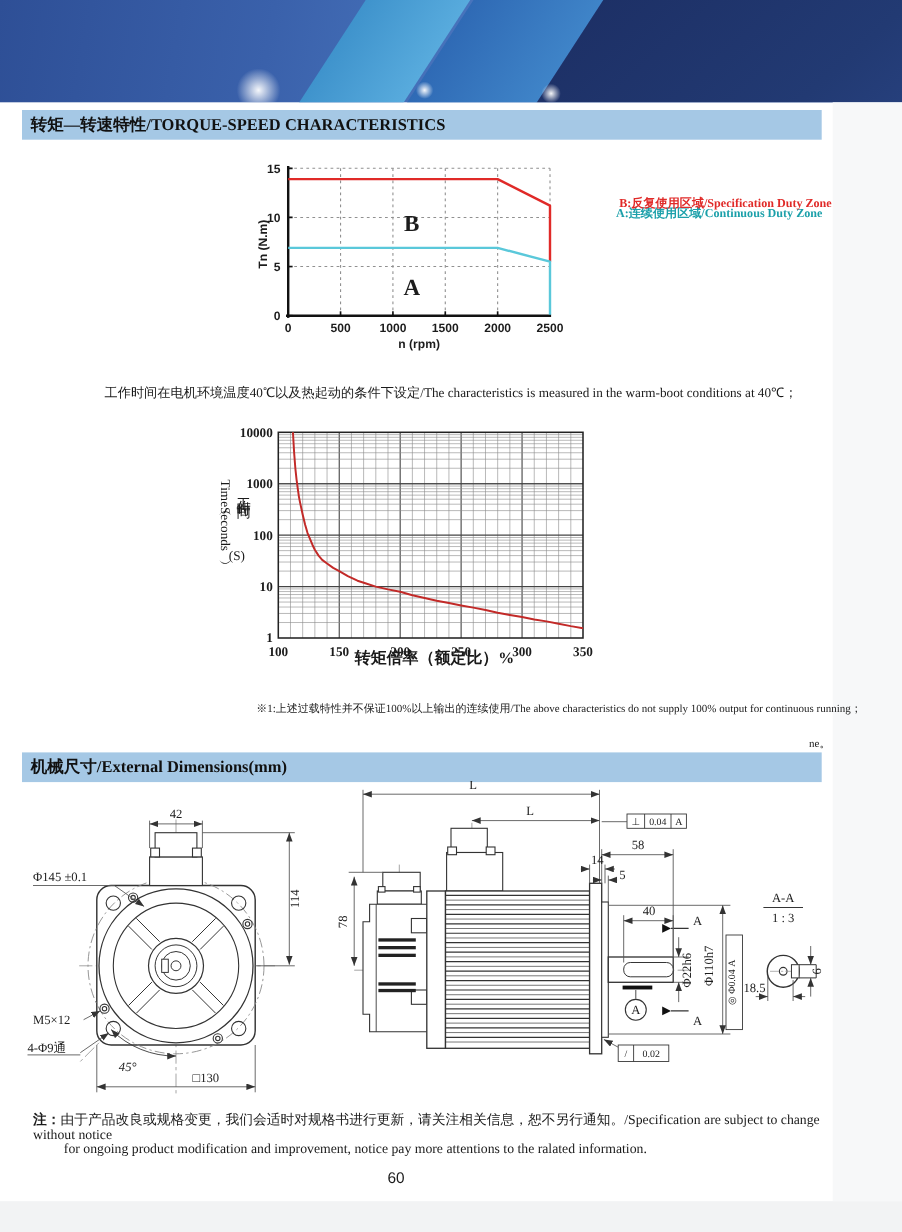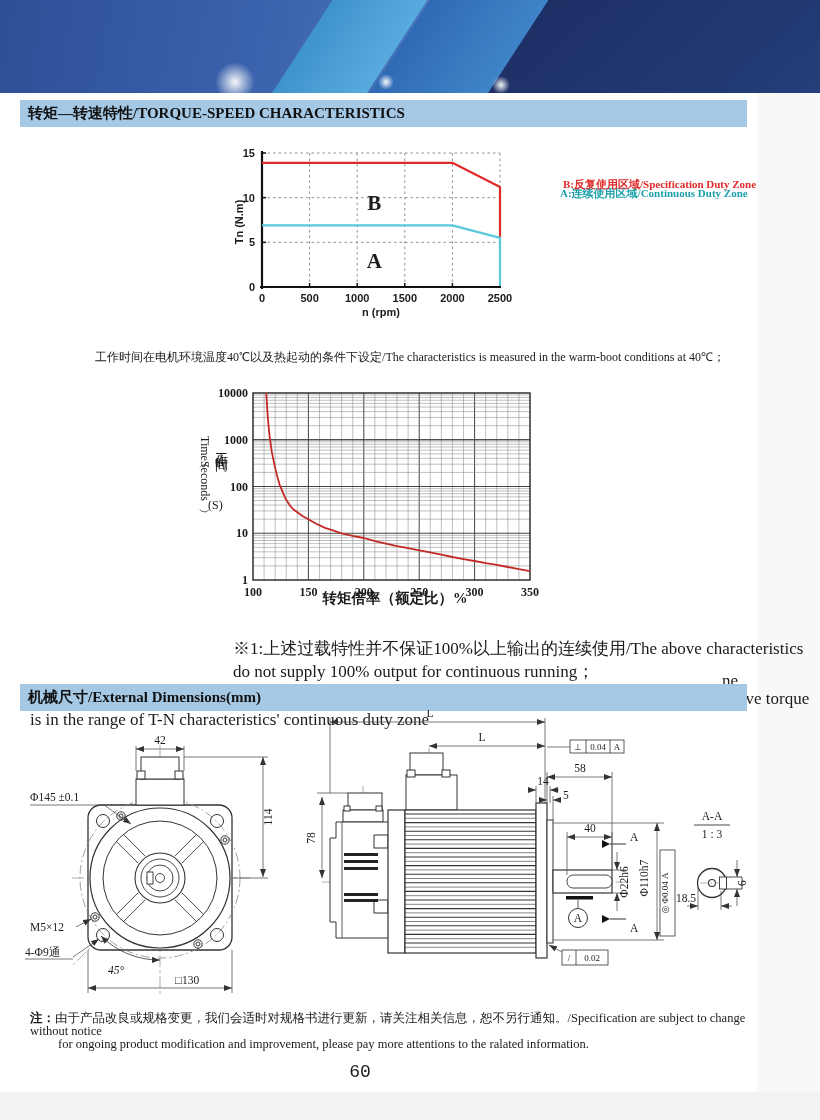--- a/index.html
+++ b/index.html
@@ -13,23 +13,23 @@
   .band1{left:300px;width:95px;background:linear-gradient(to right,#3f93cc,#58abdd);}
   .band2{left:398px;width:118px;background:linear-gradient(to right,#2f6ab5,#3f84c8);}
   .band3{left:516px;width:420px;background:linear-gradient(115deg,#1d3066 0%,#223a73 60%,#2a4585 100%);}
   .flare{position:absolute;border-radius:50%;background:radial-gradient(circle,rgba(255,255,255,.95) 0%,rgba(255,255,255,0) 70%);}
   
   .secbar{left:20px;width:727px;height:27px;background:#a5c8e5;display:flex;align-items:center;
           padding-left:8px;box-sizing:border-box;font-weight:bold;font-size:15px;color:#111;}
   .secbar.mono{font-family:"Liberation Mono",monospace;letter-spacing:-0.5px;}
   .subtitle{left:95px;top:348px;font-size:12px;}
   .legend{font-size:11px;font-weight:bold;}
-  .noteline{font-size:17px;}
+  .noteline{font-size:10px;}
   .footnote{font-size:12.5px;line-height:13px;}
-  .pagenum{font-size:18px;font-family:Liberation Mono, monospace;}
+  .pagenum{font-size:14px;font-family:Liberation Sans, sans-serif;}
   .vtext{writing-mode:vertical-rl;text-orientation:mixed;}
   .rightmargin{left:757px;top:93px;width:63px;height:999px;background:#f7f8f9;}
   .bottommargin{left:0;top:1092px;width:820px;height:28px;background:#f2f3f4;}
   svg text{font-family:"Liberation Serif",serif;fill:#1c1c1c;}
   .tick{font-size:11px;font-family:"Liberation Sans",sans-serif;font-weight:bold;}
   .oltick{font-size:12px;font-weight:bold;}
   .dimtxt{font-size:11.5px;}
   .dimtxt-sm{font-size:9px;}
 </style>
 </head>
@@ -419,17 +419,17 @@
       <line x1="732" y1="906" x2="721" y2="906" marker-end="url(#ar)"></line>
     </g>
     <text class="dimtxt" x="712" y="820" text-anchor="middle">A-A</text>
     <text class="dimtxt" x="712" y="838" text-anchor="middle">1 : 3</text>
     <text class="dimtxt" x="696" y="902" text-anchor="end">18.5</text>
     <text class="dimtxt" x="746" y="883" text-anchor="middle" transform="rotate(-90 746 883)">6</text>
   </svg>
 
   <div class="abs footnote" style="left:30px;top:1012px;width:720px;">
     <span style="font-weight:bold;">注：</span><span>由于产品改良或规格变更，我们会适时对规格书进行更新，请关注相关信息，恕不另行通知。/Specification are subject to change without notice</span><br>
-    <span style="padding-left:28px;">for ongoing product modification and improvement, please pay more attentions to the ralated information.</span>
+    <span style="padding-left:28px;">for ongoing product modification and improvement, notice pay more attentions to the ralated information.</span>
   </div>
 
   <div class="abs pagenum" style="left:330px;top:1062px;width:60px;text-align:center;">60</div>
 </div>
 
 </body></html>

